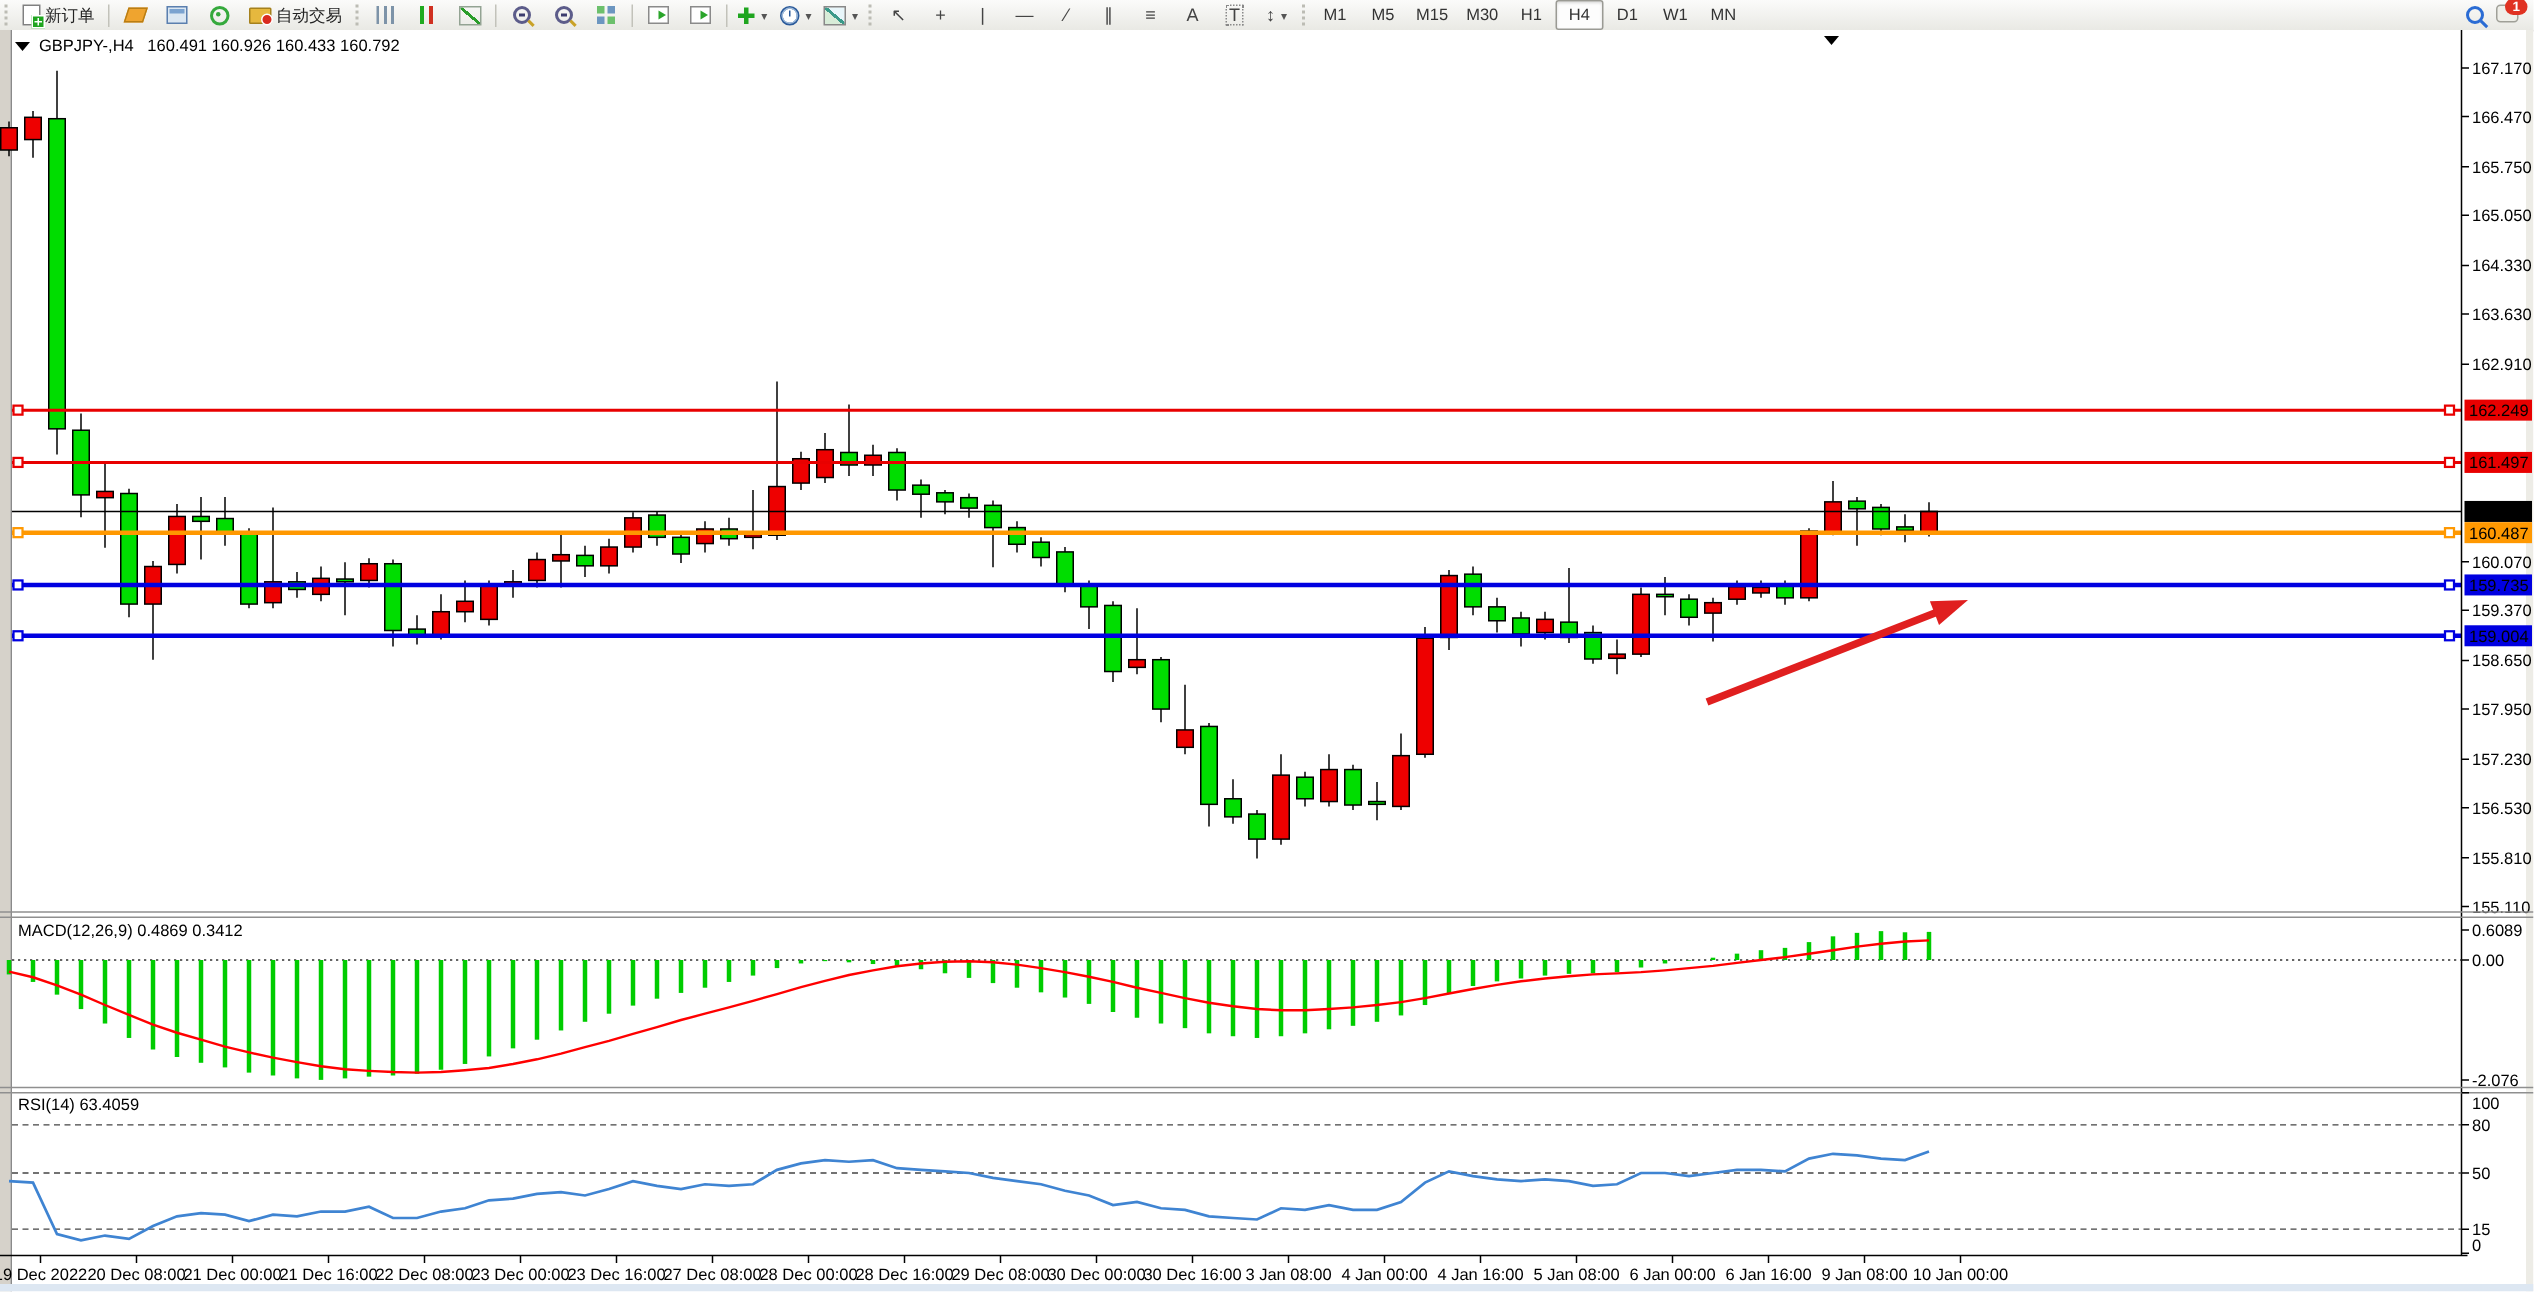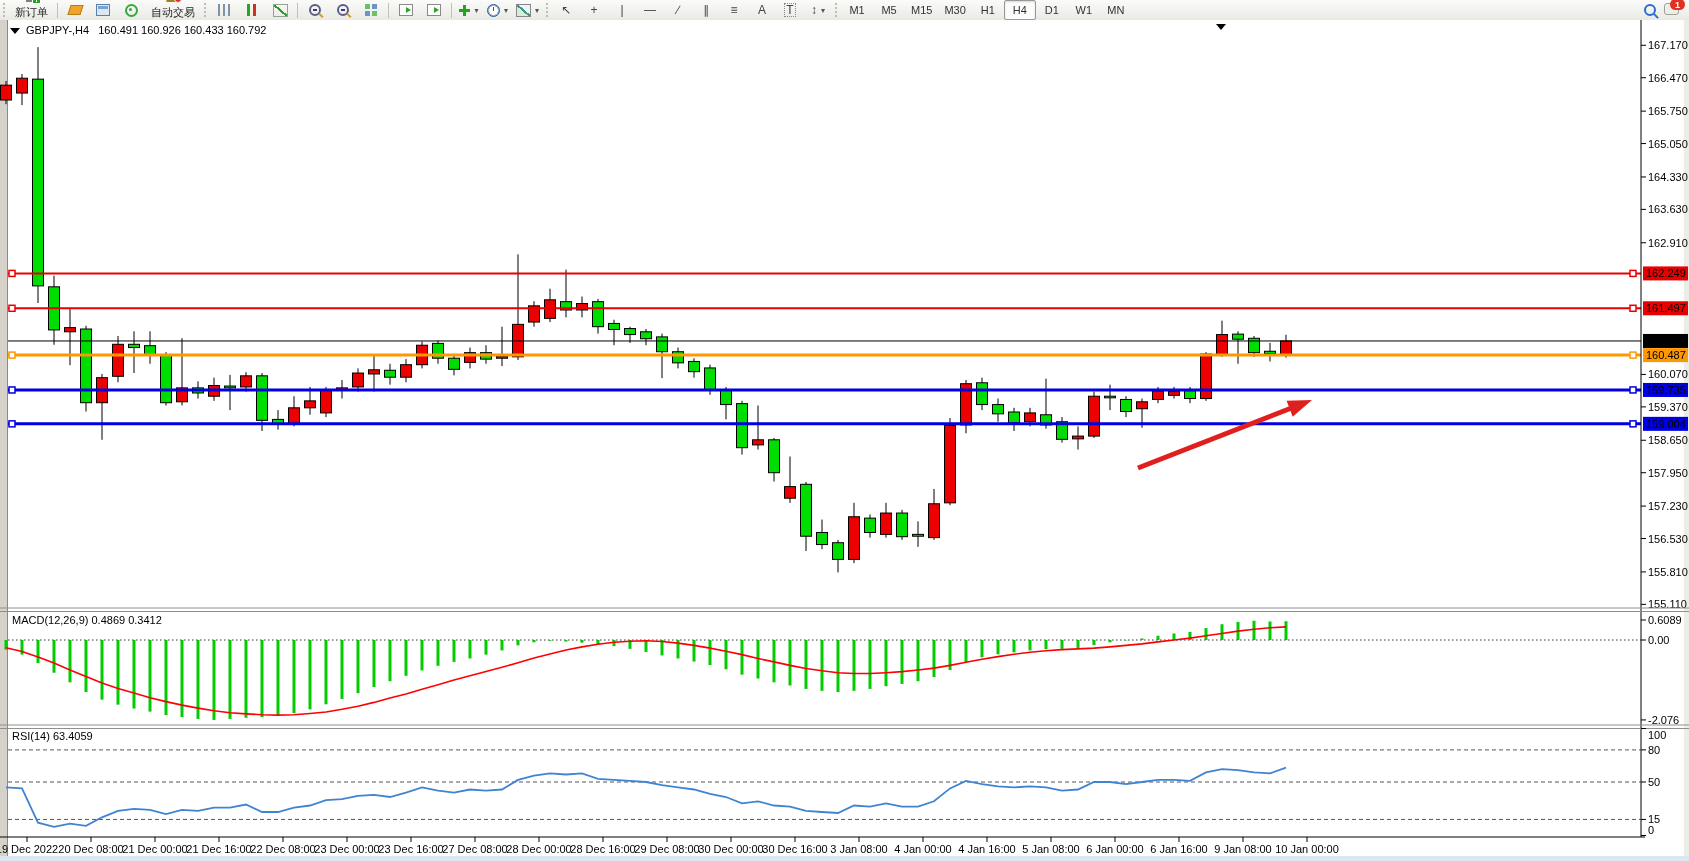--- a/index.html
+++ b/index.html
@@ -3,21 +3,21 @@
 <meta charset="utf-8">
 <style>
   html,body{margin:0;padding:0;width:1689px;height:861px;overflow:hidden;background:#fff;
     font-family:"Liberation Sans","DejaVu Sans",sans-serif;}
   
   .toolbar{position:absolute;top:0;left:0;width:1689px;height:20px;
     background:linear-gradient(#fbfbfa,#e9e9e4);border-bottom:1px solid #a9a9a2;
     display:flex;align-items:center;font-size:11px;color:#222;user-select:none;}
   .tbtn{height:18px;min-width:20px;padding:0 3px;display:inline-flex;align-items:center;
     justify-content:center;gap:3px;border:1px solid transparent;border-radius:2px;}
-  .tbtn.text{padding:0 5px;flex-direction:column;}
+  .tbtn.text{padding:0 5px;}
   .tbtn.active{background:#fdfdfd;border:1px solid #9a9a94;box-shadow:inset 0 1px 2px rgba(0,0,0,.15);}
   .grip{border-left:2px dotted #bcbcb4;height:14px;margin:0 4px 0 3px;}
   .vsep{width:1px;height:15px;background:#c2c2ba;margin:0 3px;}
   .caret{font-size:8px;color:#555;margin-left:1px;}
   .tool-glyph{font-size:12px;color:#444;line-height:1;}
   .spacer{flex:1;}
   
   .ic{position:relative;display:inline-block;}
   .ic-doc{width:10px;height:12px;background:#fff;border:1px solid #808080;}
   .ic-doc::after{content:"";position:absolute;right:-4px;bottom:-3px;width:7px;height:7px;background:#1fa51f;

